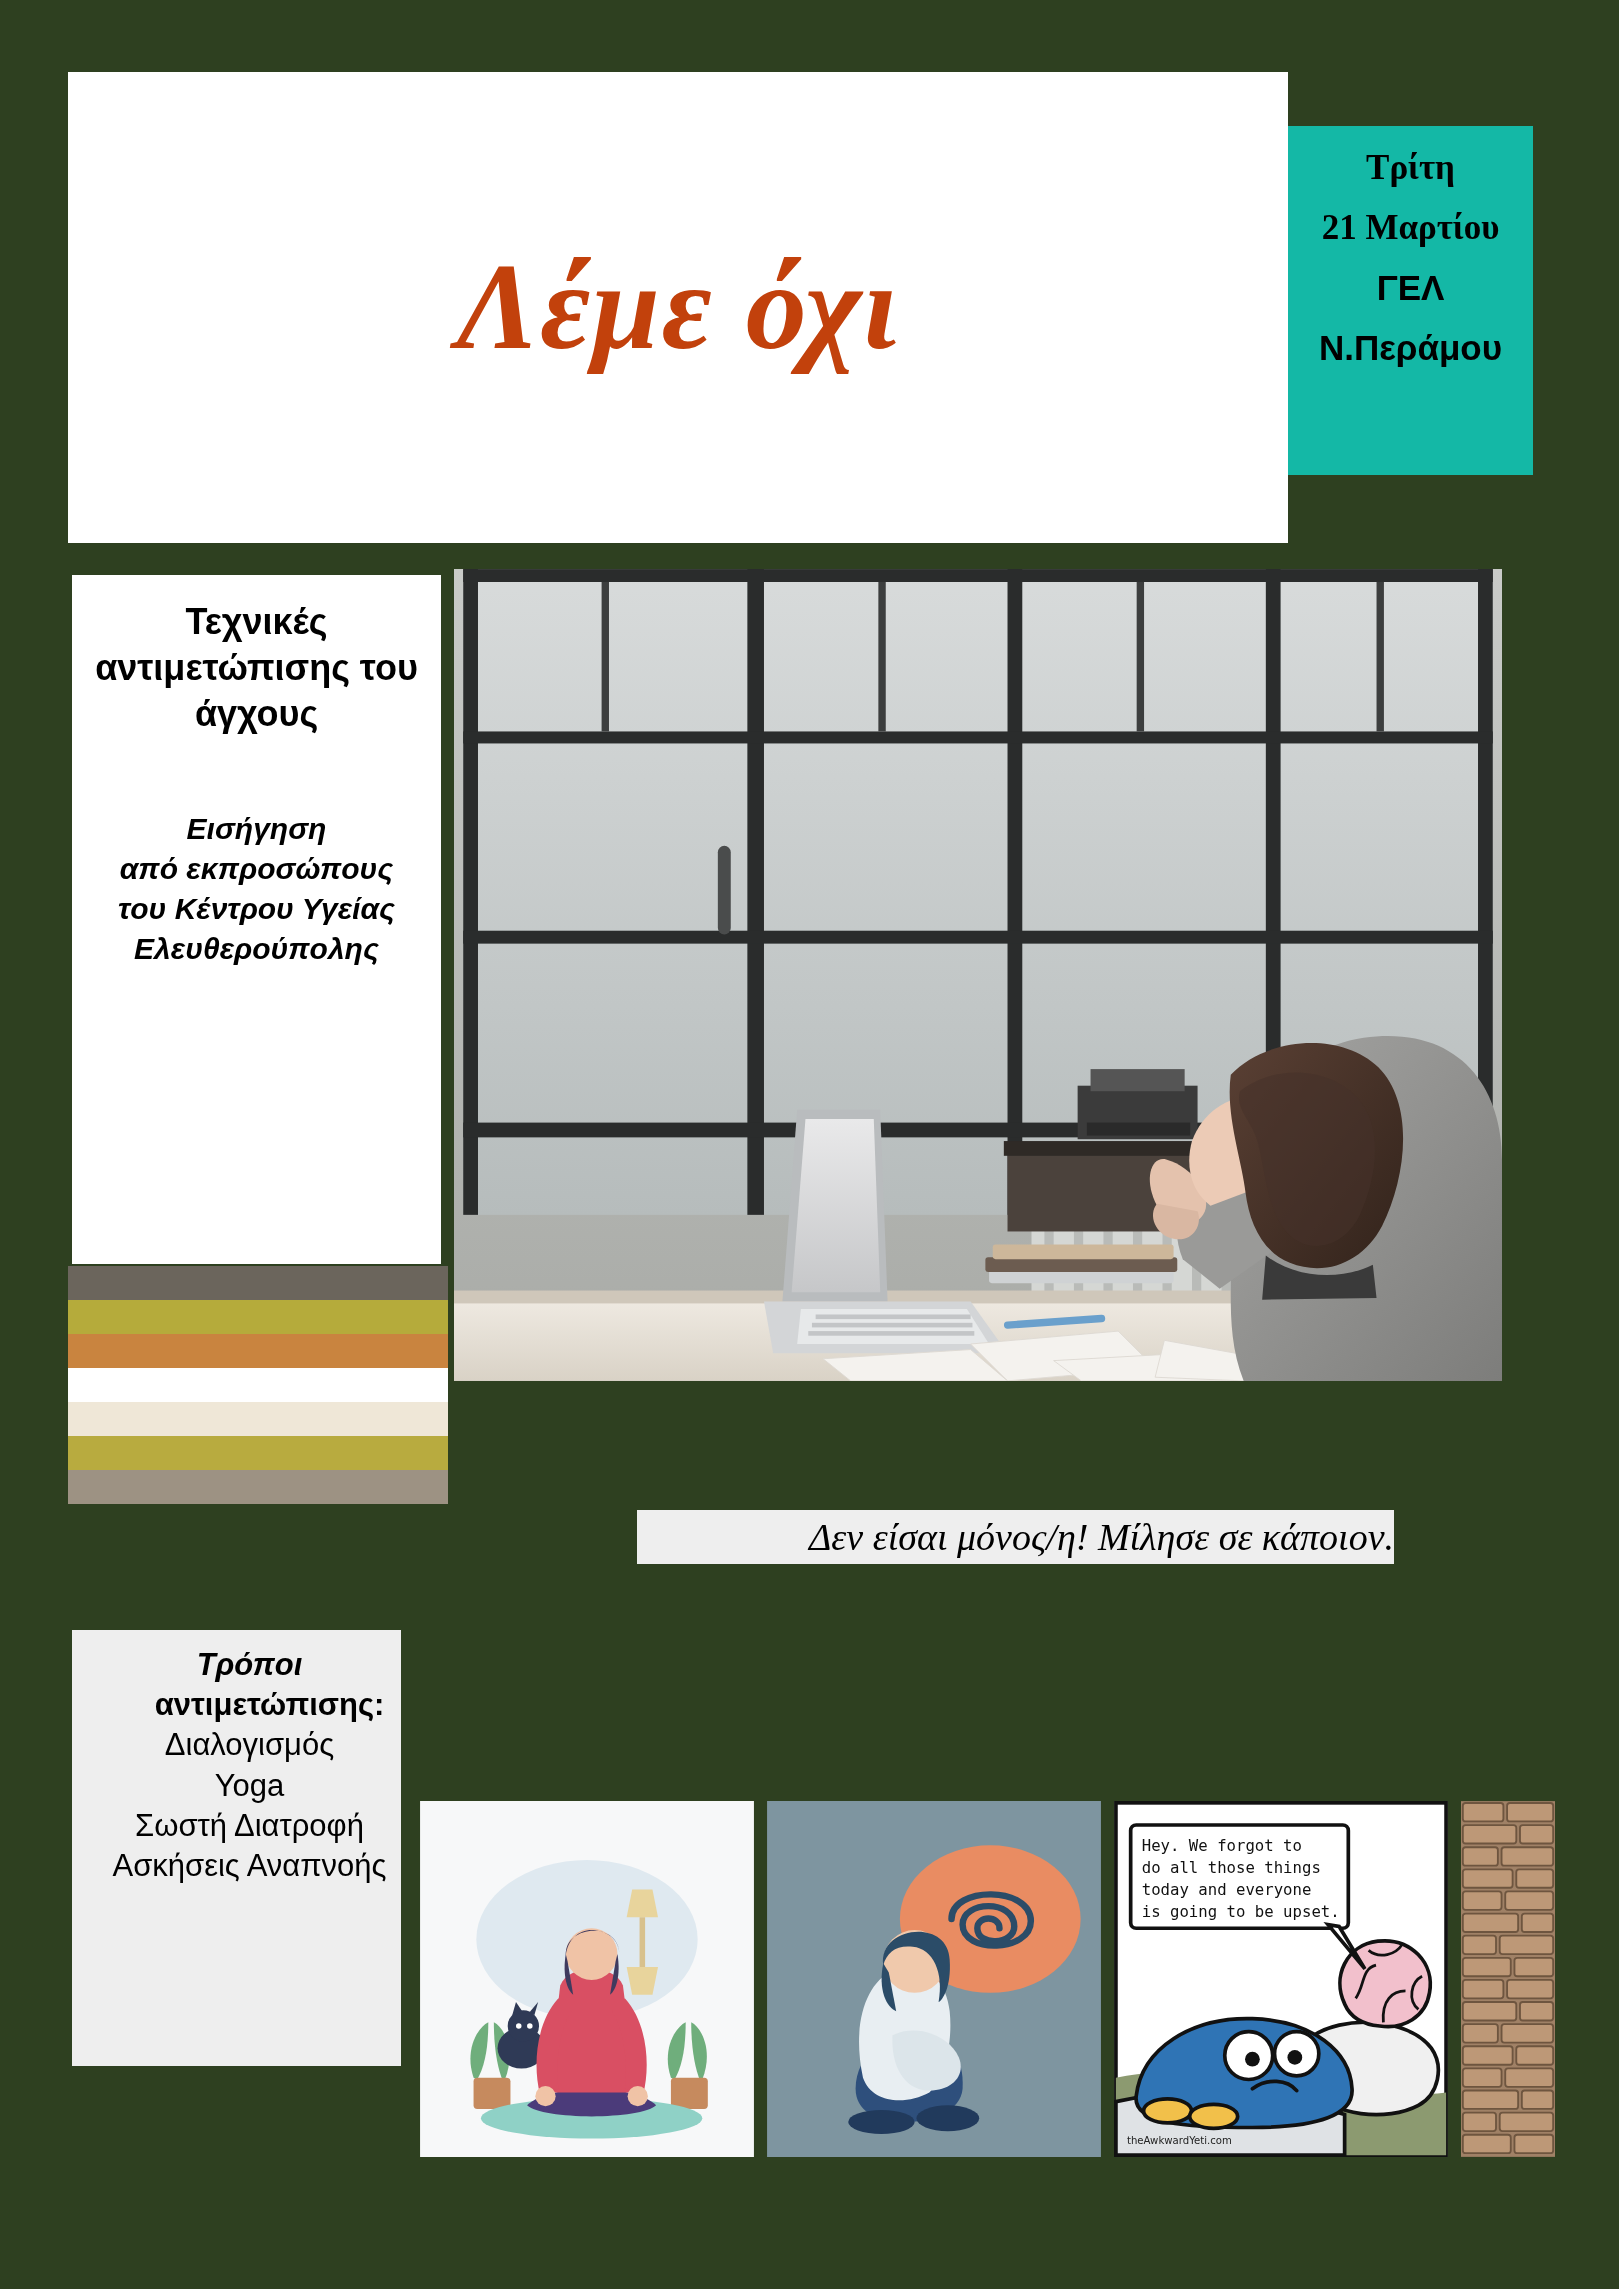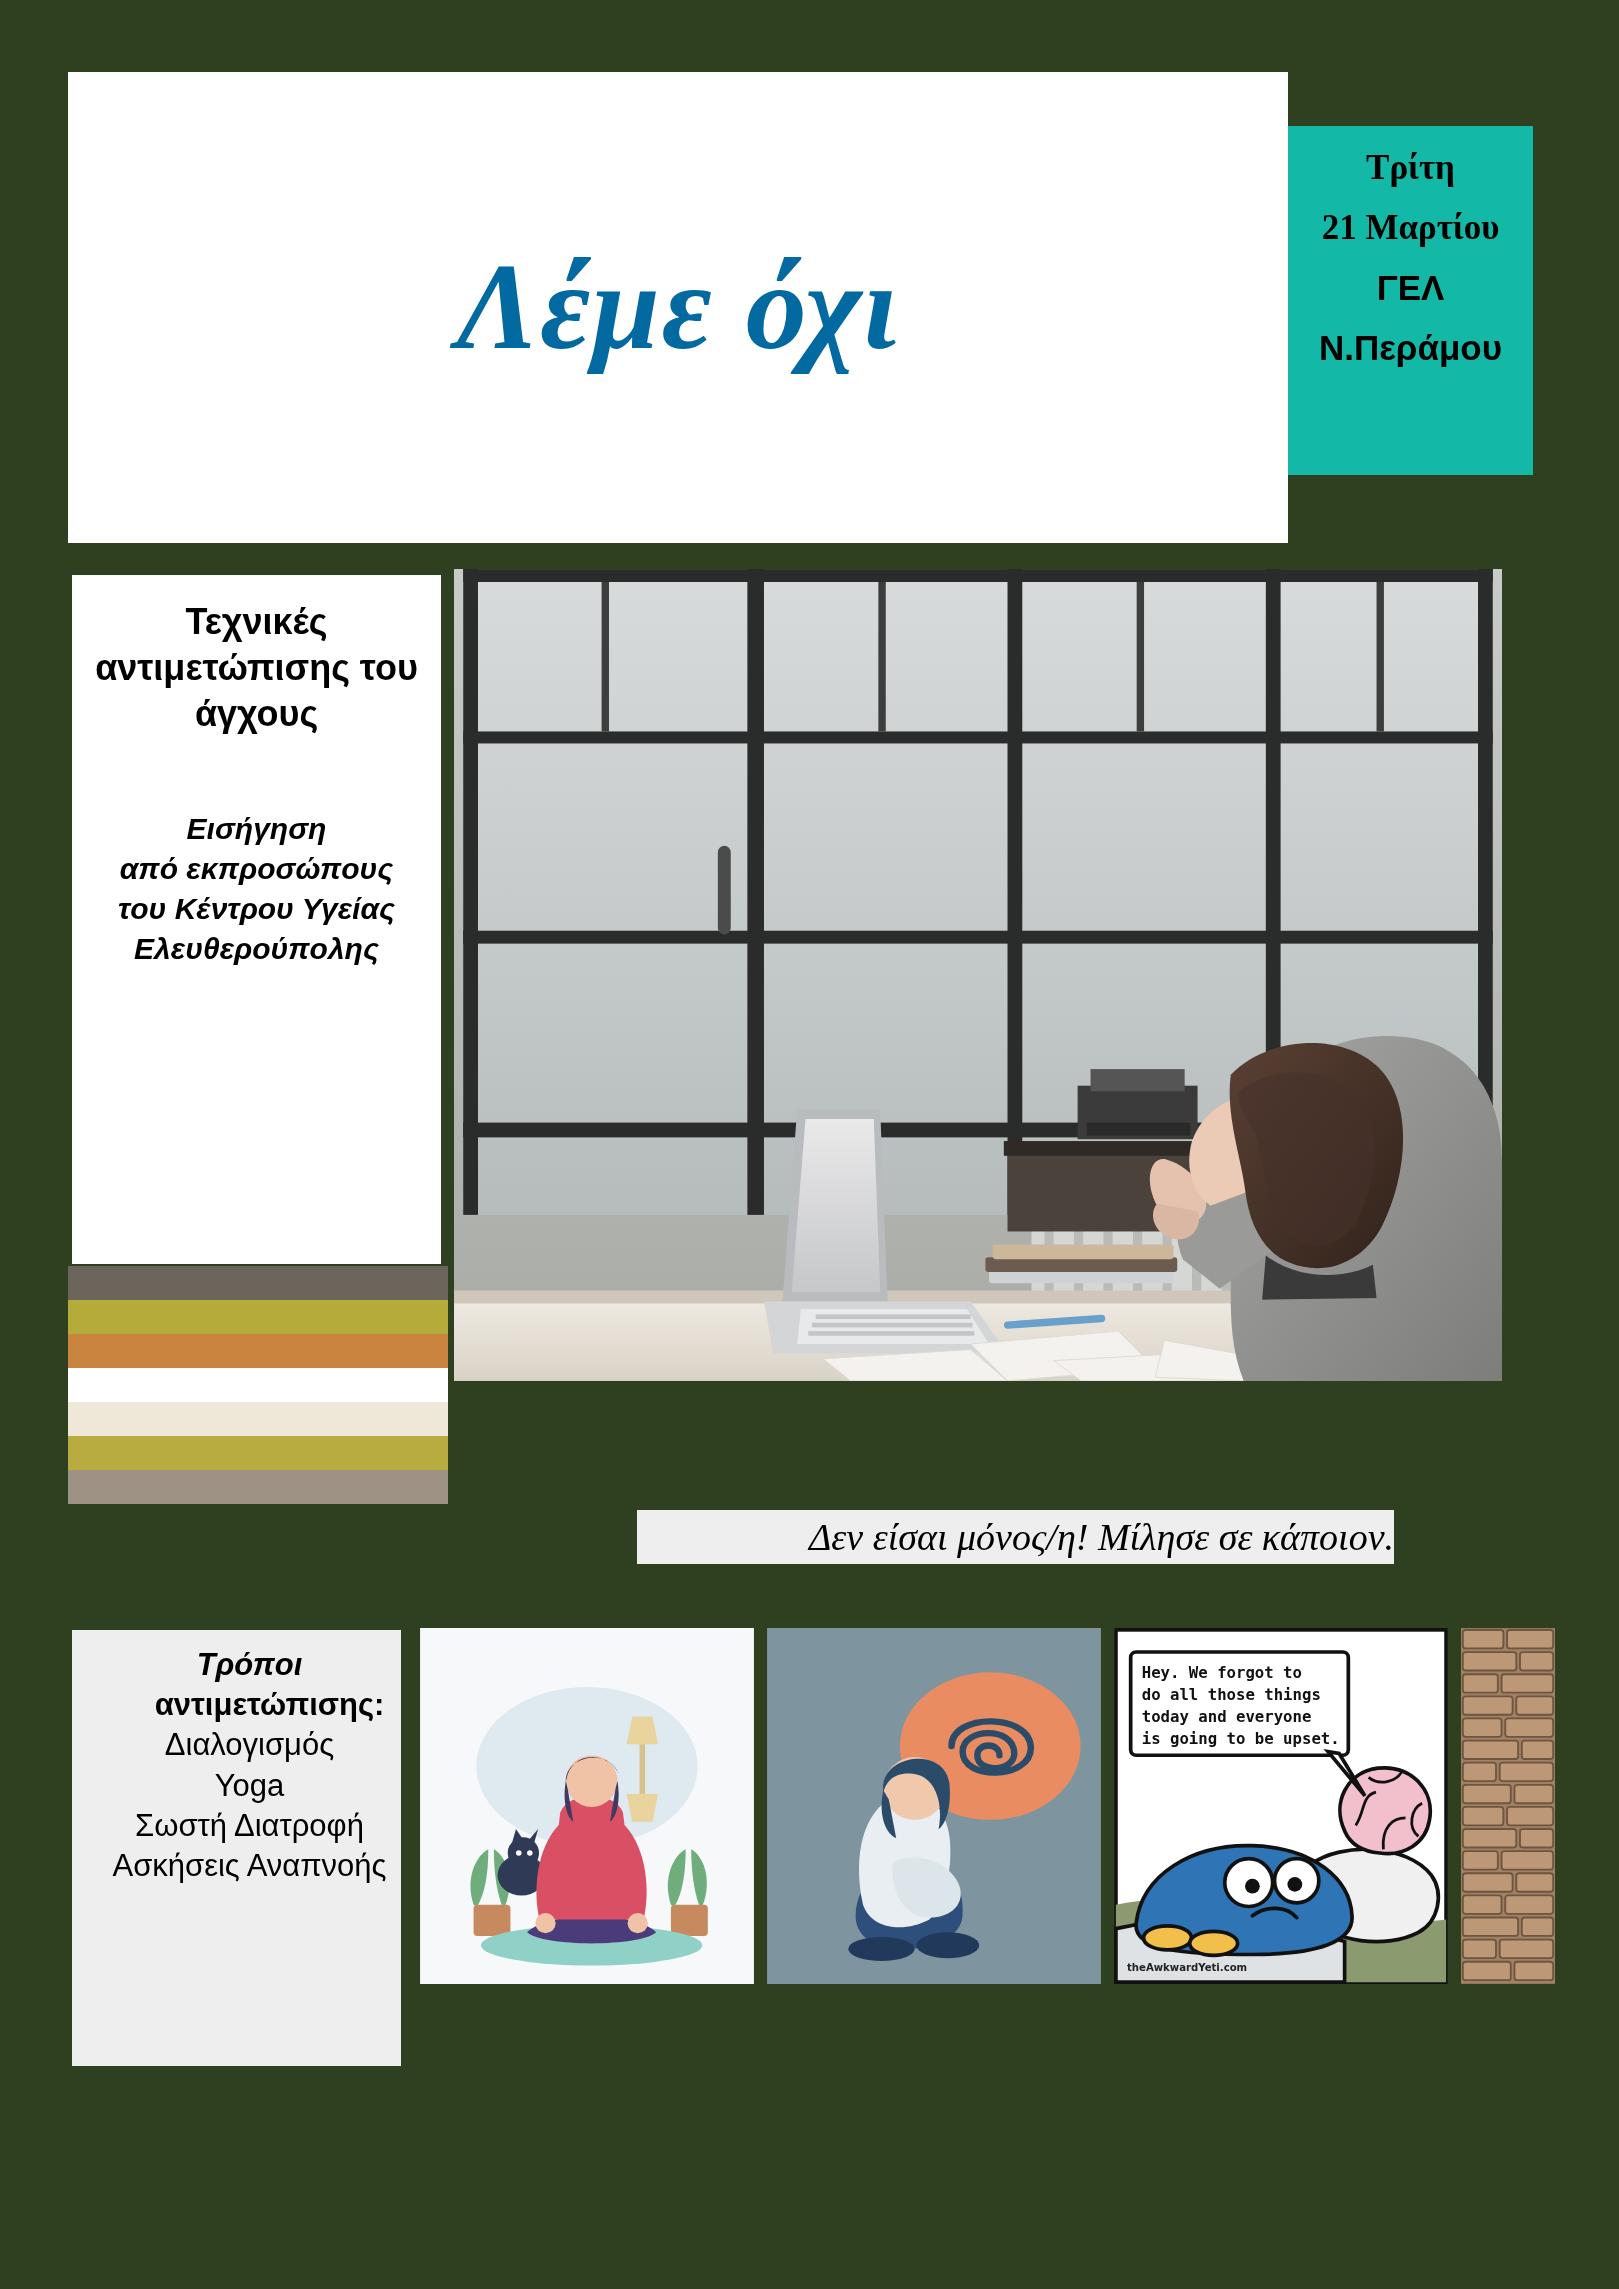--- a/index.html
+++ b/index.html
@@ -33,21 +33,21 @@
     display: flex;
     flex-direction: column;
     align-items: center;
     justify-content: center;
   }
   .title-line1 {
     font-family: "Liberation Serif", serif;
     font-style: italic;
     font-weight: bold;
     font-size: 122px;
-    color: #0369a1;
+    color: #c2410c;
     line-height: 1.05;
     letter-spacing: 1.8px;
   }
   .title-line2 {
     font-family: "Liberation Serif", serif;
     font-style: italic;
     font-weight: bold;
     font-size: 122px;
     color: #ee0000;
     line-height: 1.1;
@@ -182,24 +182,23 @@
   }
   .ways-box .w-line.b2 {
     font-weight: bold;
     margin-left: 40px;
   }
 
   
   .thumbs {
     position: absolute;
     left: 420px;
-    top: 1628px;
+    top: 1801px;
     width: 1046px;
     height: 356px;
-    font-weight: bold;
   }
   .thumb {
     position: absolute;
     top: 0;
     height: 356px;
     overflow: hidden;
   }
   .thumb svg { display: block; }
   .thumb-1 { left: 0;    width: 334px; }
   .thumb-2 { left: 347px; width: 334px; }

